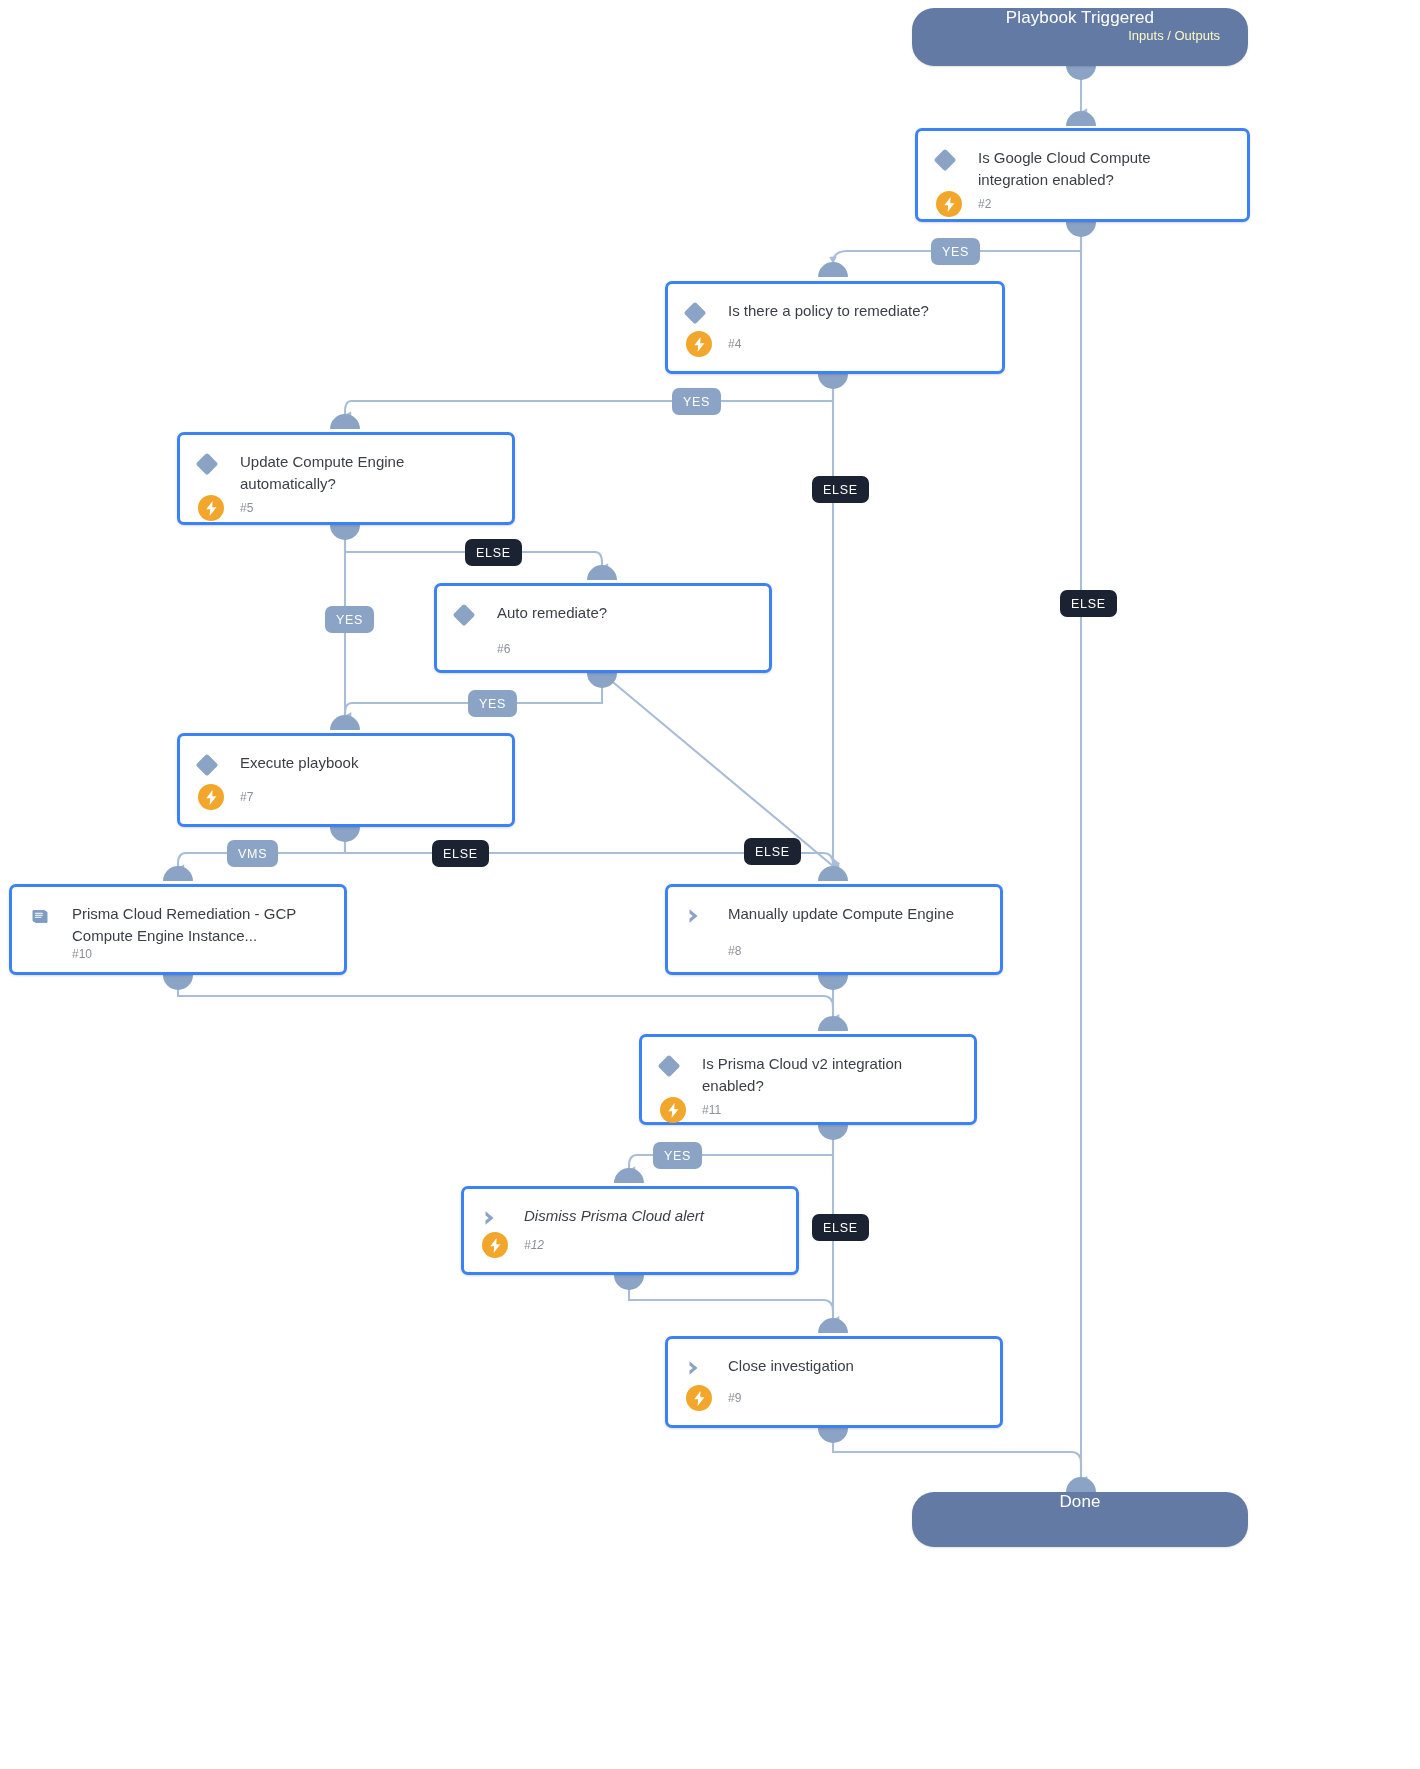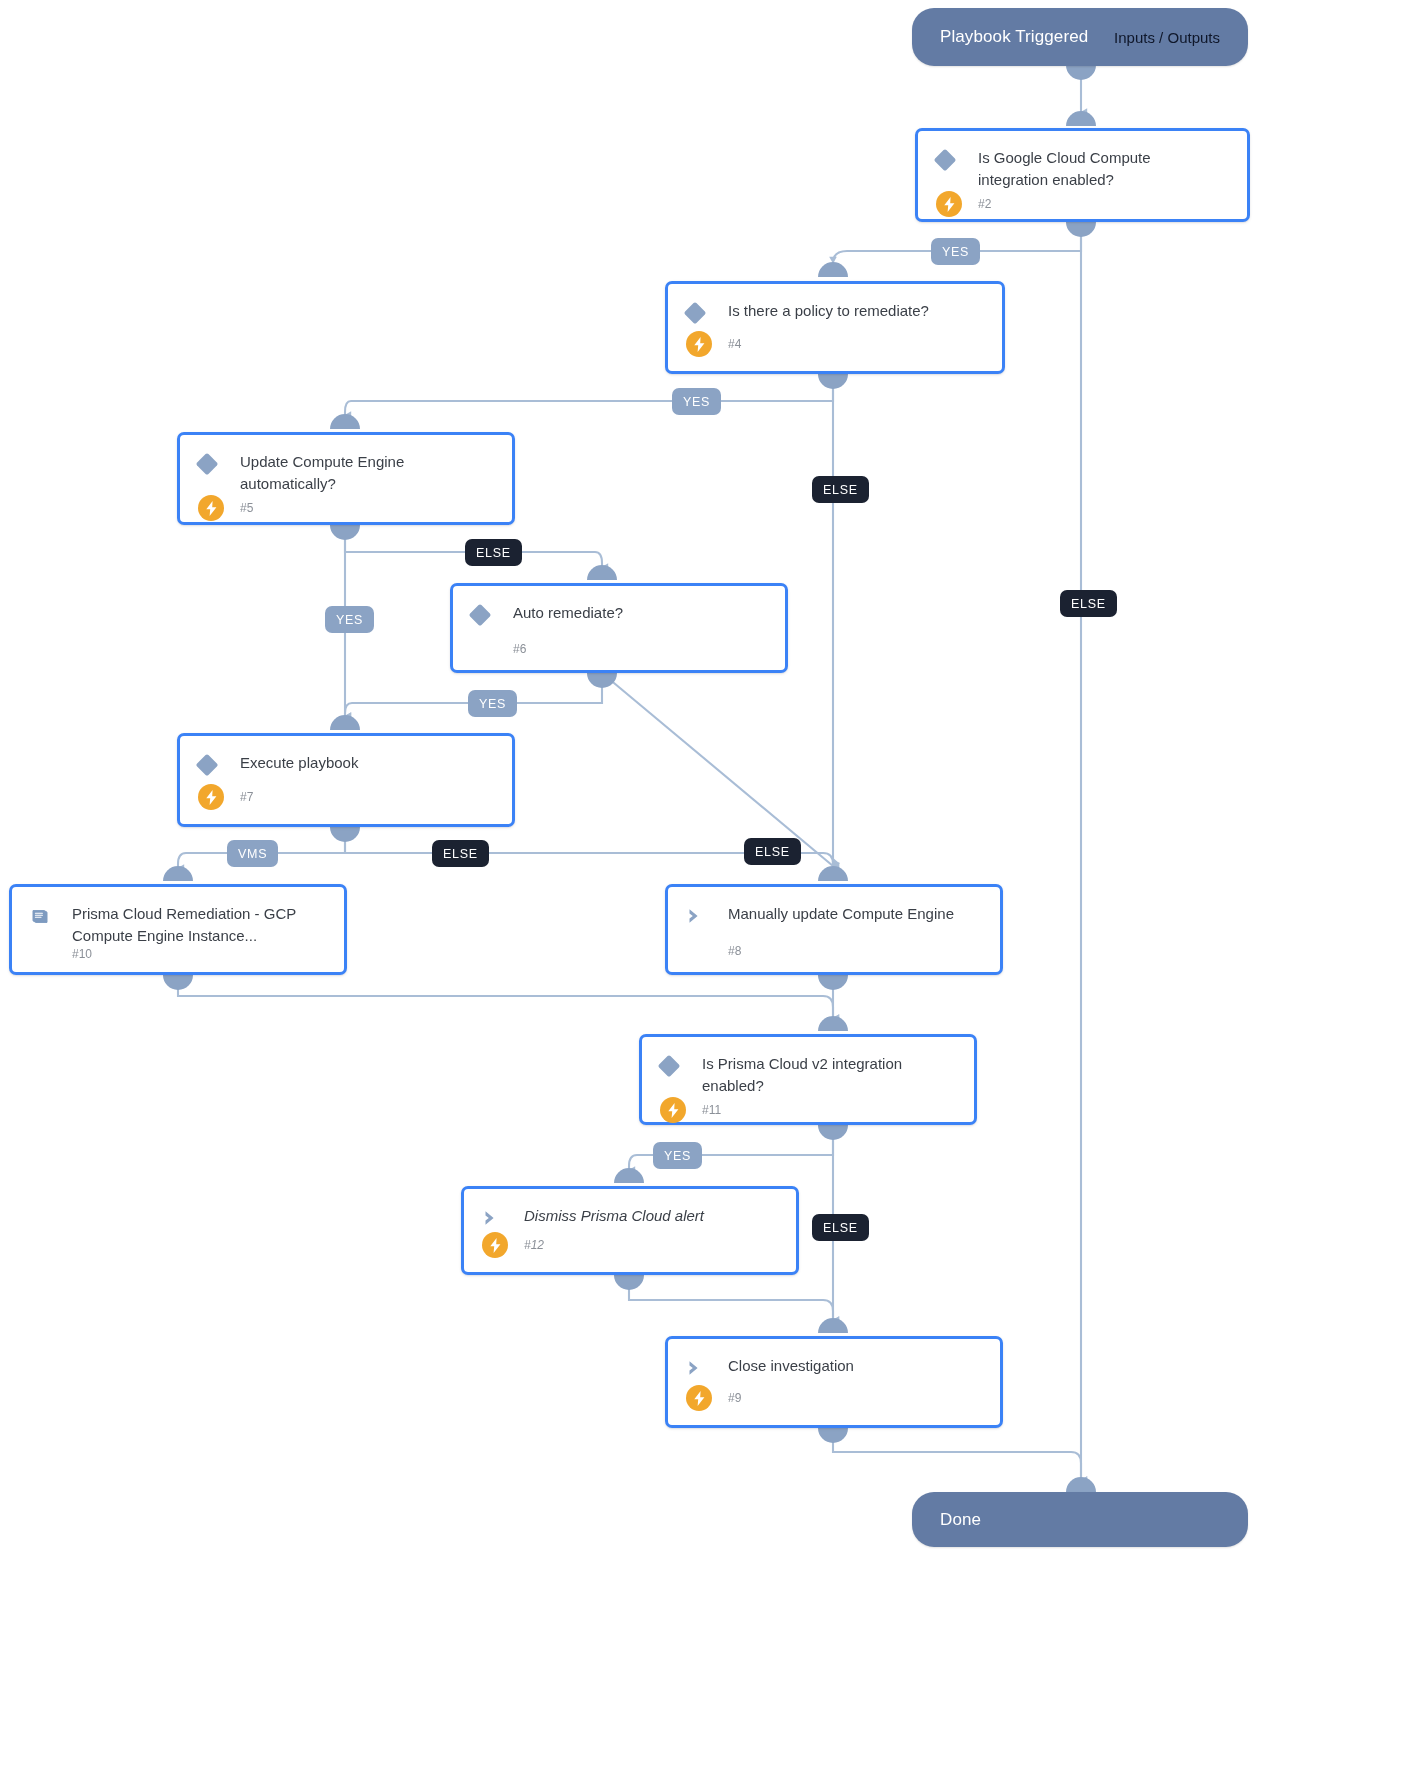--- a/index.html
+++ b/index.html
@@ -26,30 +26,31 @@
   
   .pill {
     position: absolute;
     background: #637ba4;
     border-radius: 22px;
     display: flex;
     align-items: center;
     box-sizing: border-box;
     padding: 0 28px;
     box-shadow: 0 1px 2px rgba(0,0,0,.12);
+    flex-direction: column;
   }
   .pill .pill-title {
     color: #ffffff;
     font-size: 17px;
     letter-spacing: .1px;
   }
   .pill .pill-side {
     margin-left: auto;
-    color: #0f172a;
-    font-size: 15px;
+    color: #fef9c3;
+    font-size: 13px;
   }
 
   
   .node {
     position: absolute;
     background: #ffffff;
     border: 3px solid #3b82f6;
     border-radius: 7px;
     box-sizing: border-box;
     box-shadow: 0 1px 3px rgba(16,24,40,.10), 0 1px 1px rgba(16,24,40,.05);
@@ -292,21 +293,21 @@
               <svg width="13" height="15" viewBox="0 0 13 15">
                 <path d="M7.6 0 L1.3 8.3 H5.2 L4.6 15 L11.4 6.3 H7.2 Z" fill="#ffffff"></path>
               </svg>
             </div>
         </div>
         <div class="node-id">#5</div>
       </div>
     </div>
   </div>
 
-  <div class="node" style="left:434px; top:583px; width:338px; height:90px;margin-left:16px;">
+  <div class="node" style="left:434px; top:583px; width:338px; height:90px;">
     <div class="node-inner">
       <div class="node-row">
         <div class="node-icon">
           <div class="ico-diamond"></div>
         </div>
         <div class="node-title">Auto remediate?</div>
       </div>
       <div class="node-foot">
         <div class="bolt-slot"></div>
         <div class="node-id">#6</div>

